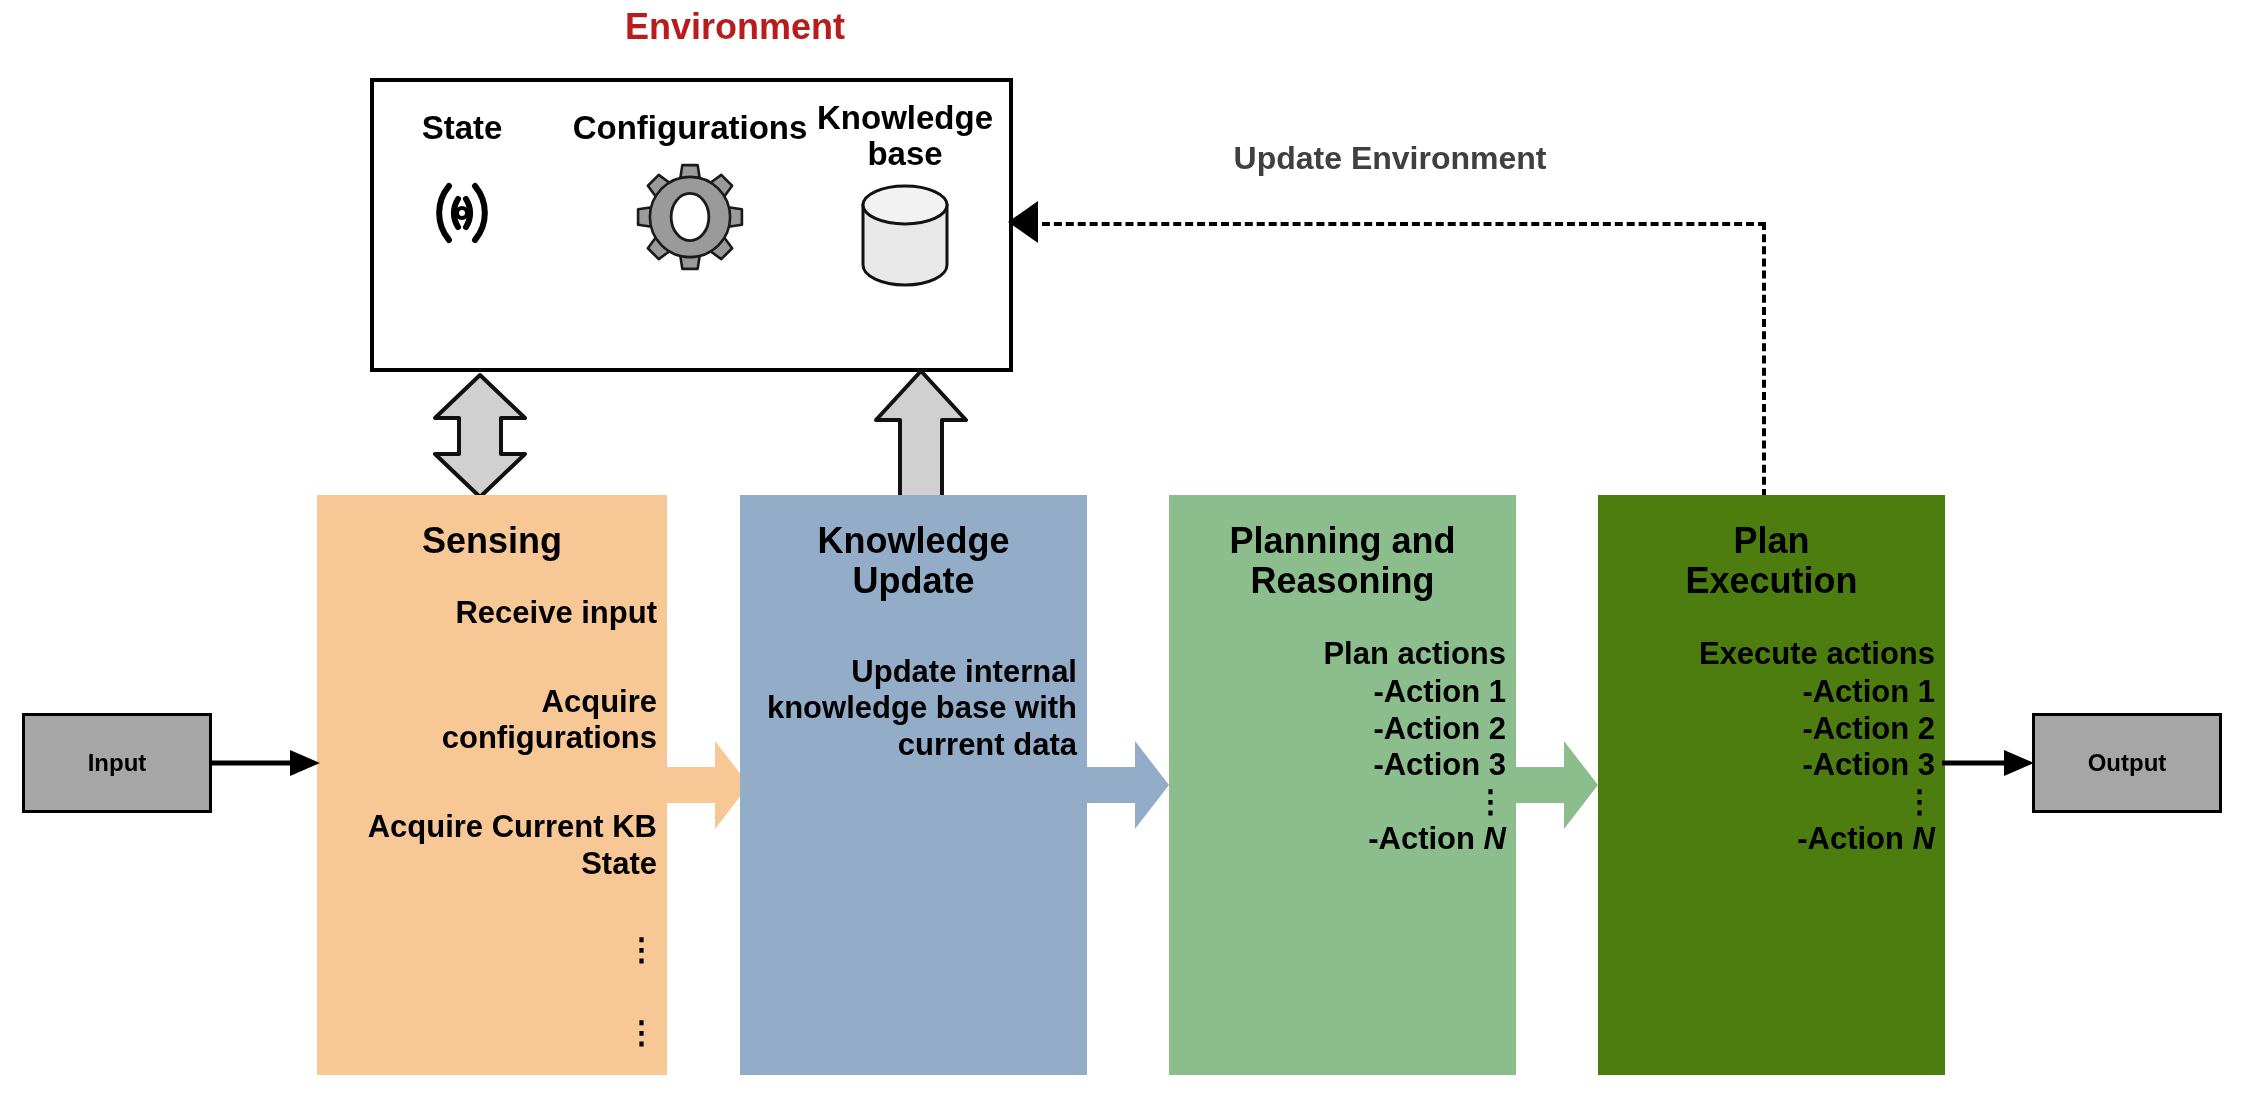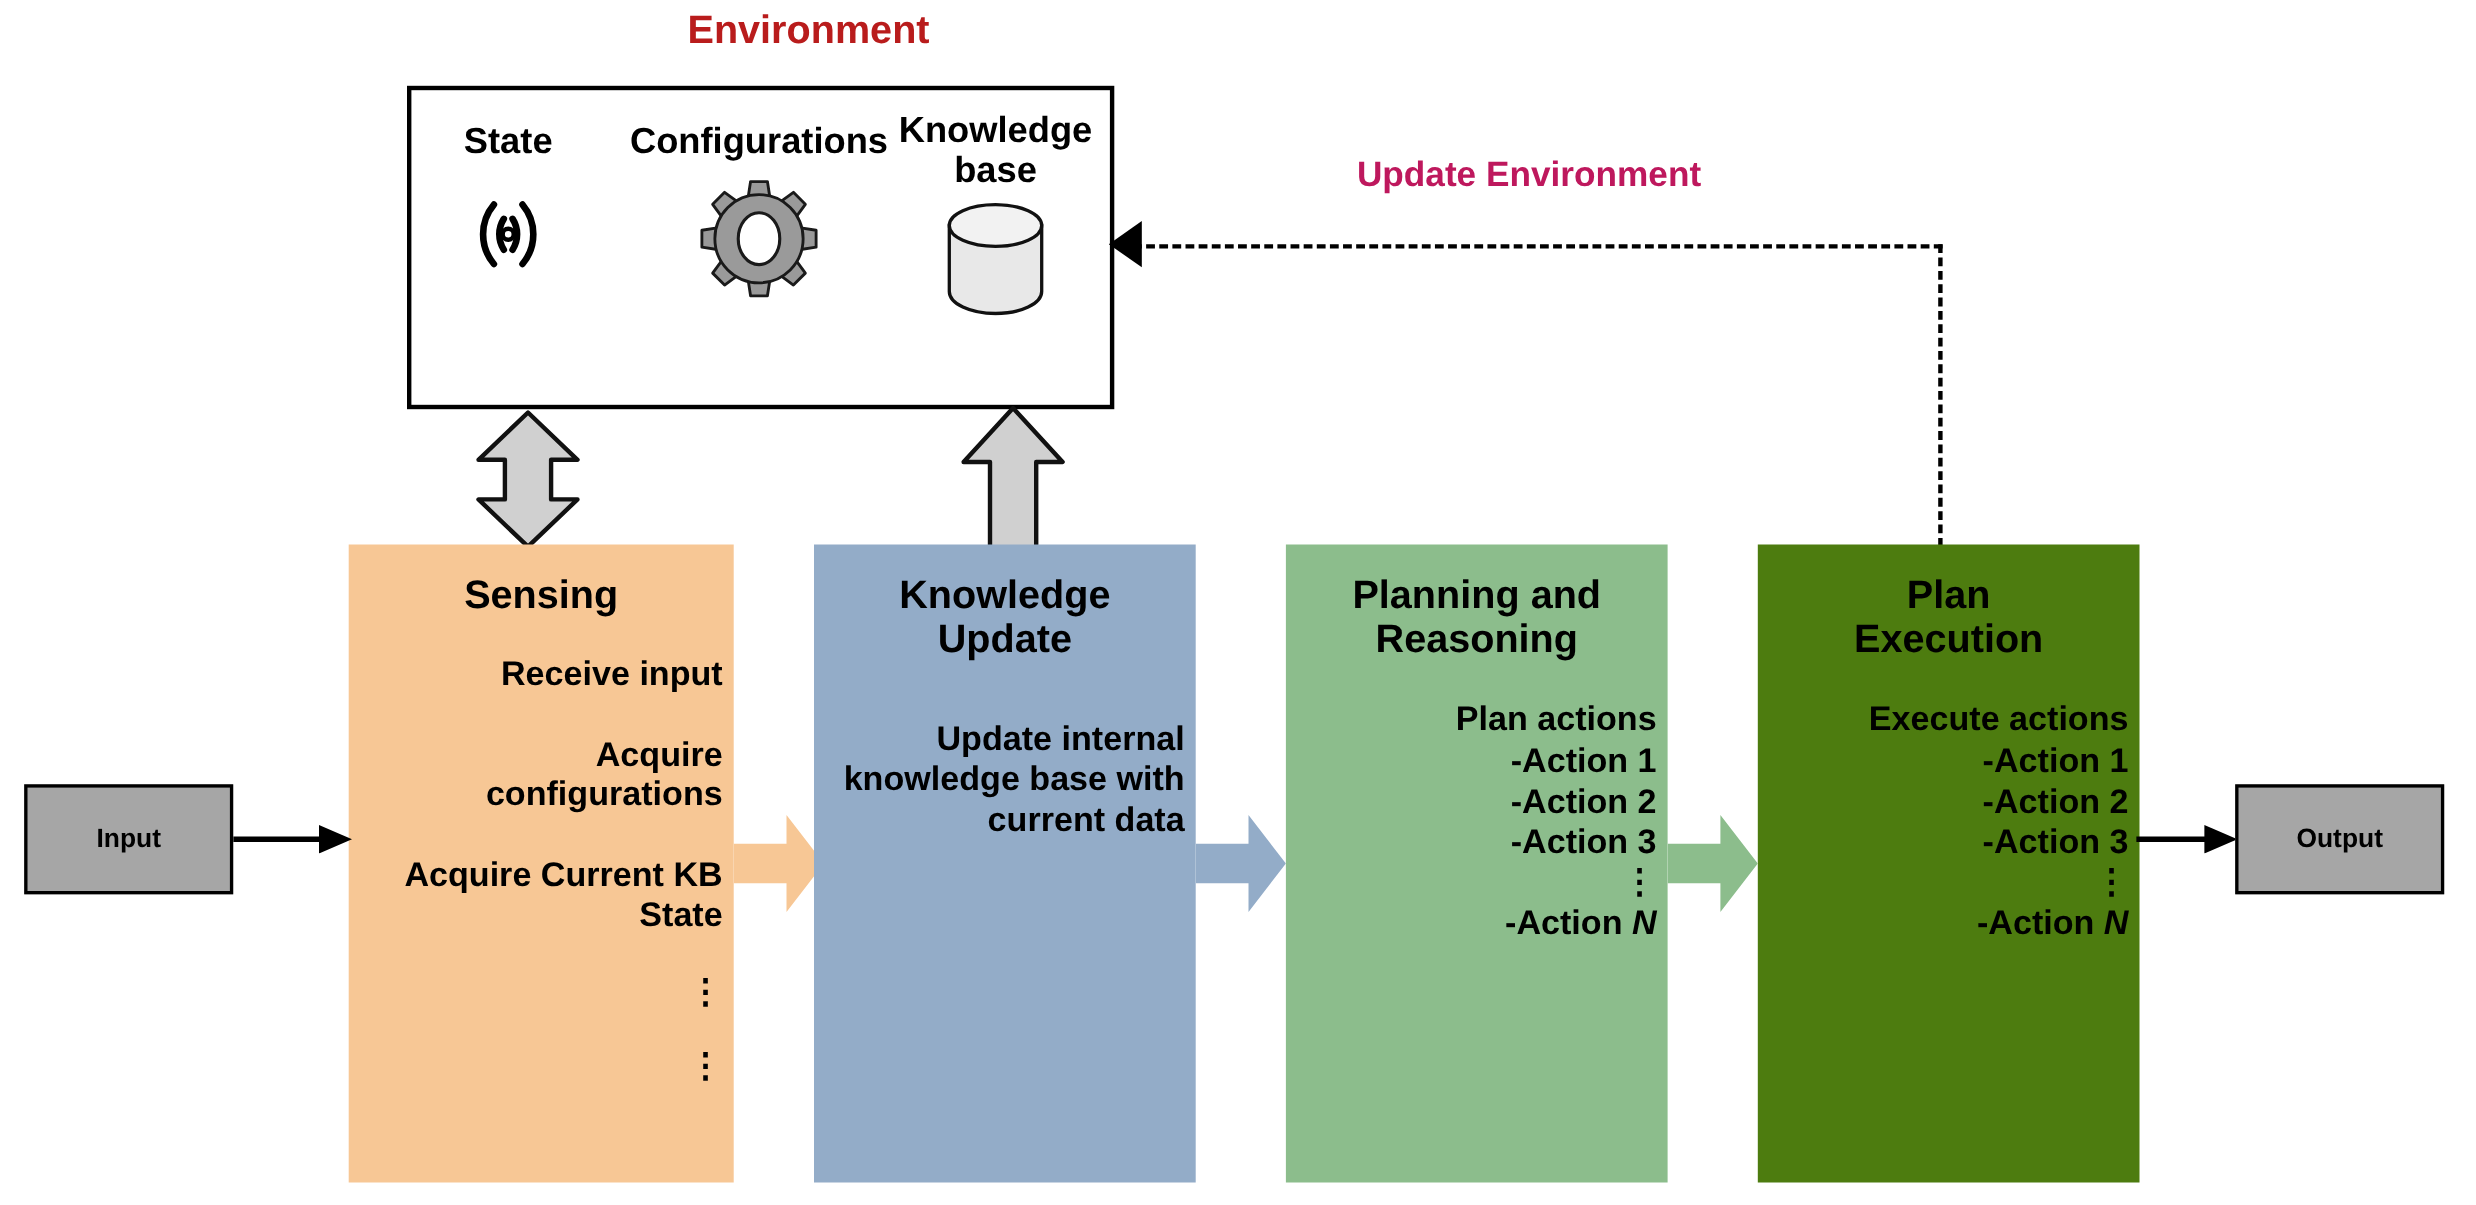--- a/index.html
+++ b/index.html
@@ -44,21 +44,21 @@
     display: flex; align-items: center; justify-content: center;
     margin-top: 12px;
   }
   #env-item-apis { left: 382px; top: 110px; width: 160px; }
   #env-item-config { left: 540px; top: 110px; width: 300px; }
   #env-item-kb { left: 800px; top: 100px; width: 210px; }
 
   
   #update-env-label {
     left: 1180px; top: 140px; width: 420px;
-    font-size: 32px; font-weight: bold; color: #be185d;
+    font-size: 32px; font-weight: bold; color: #404040;
     text-align: center;
   }
   #dash-horiz {
     left: 1030px; top: 222px; width: 736px; height: 0;
     border-top: 4px dashed #000;
   }
   #dash-vert {
     left: 1762px; top: 222px; width: 0; height: 275px;
     border-left: 4px dashed #000;
   }
@@ -82,21 +82,21 @@
   }
   .stage-title {
     font-size: 36px; font-weight: bold; line-height: 1.12;
     margin: 12px 0 0 0;
   }
   .stage-body {
     font-size: 31px; font-weight: bold; line-height: 1.18;
     margin-top: 34px;
     text-align: right;
   }
-  .stage-body .blk { margin-top: 36px; }
+  .stage-body .blk { margin-top: 52px; }
   .stage-body .blk:first-child { margin-top: 0; }
   .stage-list { margin-top: 2px; }
   .stage-list div { line-height: 1.18; }
   .vdots { font-size: 31px; font-weight: bold; letter-spacing: 0; line-height: 1.0; }
   .ital { font-style: italic; }
 
   #box-sensing   { left: 317px;  width: 350px; background: #F7C795; }
   #box-knowledge { left: 740px;  width: 347px; background: #93ACC8; }
   #box-planning  { left: 1169px; width: 347px; background: #8CBD8C; }
   #box-execution { left: 1598px; width: 347px; background: #4d7c0f; }

